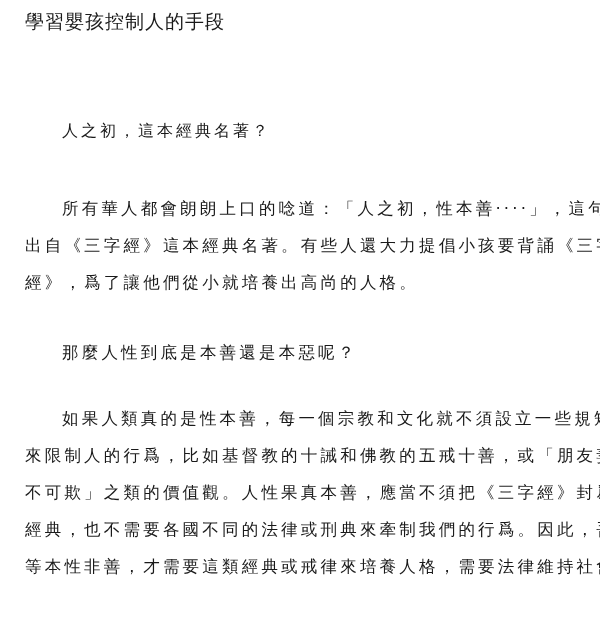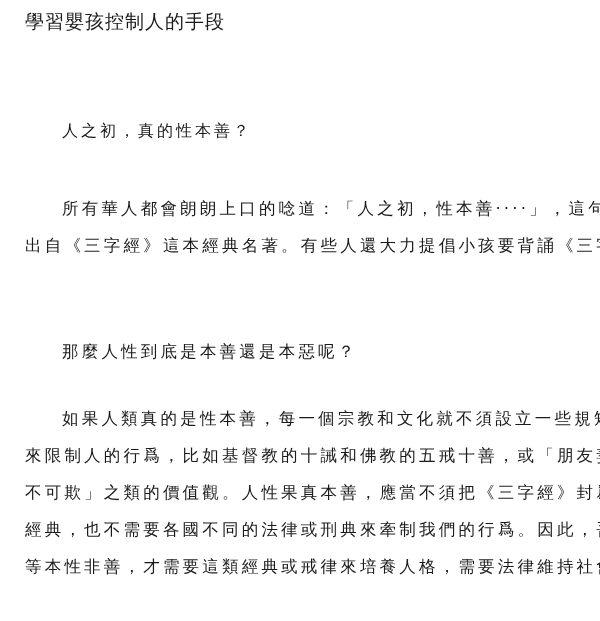--- a/index.html
+++ b/index.html
@@ -62,34 +62,35 @@
       text-align-last: justify;
     }
     .line.last {
       text-align-last: left;
     }
     .line.first {
       padding-left: 37px;
     }
     .para .line { text-indent: 0; }
     .p1 { top: 190px; }
-    .p2 { top: 334px; font-family: Liberation Mono, monospace; }
+    .p2 { top: 334px; }
     .p3 { top: 400px; }
   </style>
 </head>
 <body>
 
 <div class="doc">
   <h1 class="title">學習嬰孩控制人的手段</h1>
 
-  <h2 class="heading">人之初，真的性本善？</h2>
+  <h2 class="heading">人之初，這本經典名著？</h2>
 
   <p class="para p1">
     <span class="line first">所有華人都會朗朗上口的唸道：「人之初，性本善‧‧‧‧」，這句話</span>
     <span class="line">出自《三字經》這本經典名著。有些人還大力提倡小孩要背誦《三字</span>
+    <span class="line last">經》，爲了讓他們從小就培養出高尚的人格。</span>
   </p>
 
   <p class="para p2">
     <span class="line first last">那麼人性到底是本善還是本惡呢？</span>
   </p>
 
   <p class="para p3">
     <span class="line first">如果人類真的是性本善，每一個宗教和文化就不須設立一些規矩</span>
     <span class="line">來限制人的行爲，比如基督教的十誡和佛教的五戒十善，或「朋友妻</span>
     <span class="line">不可欺」之類的價值觀。人性果真本善，應當不須把《三字經》封爲</span>

